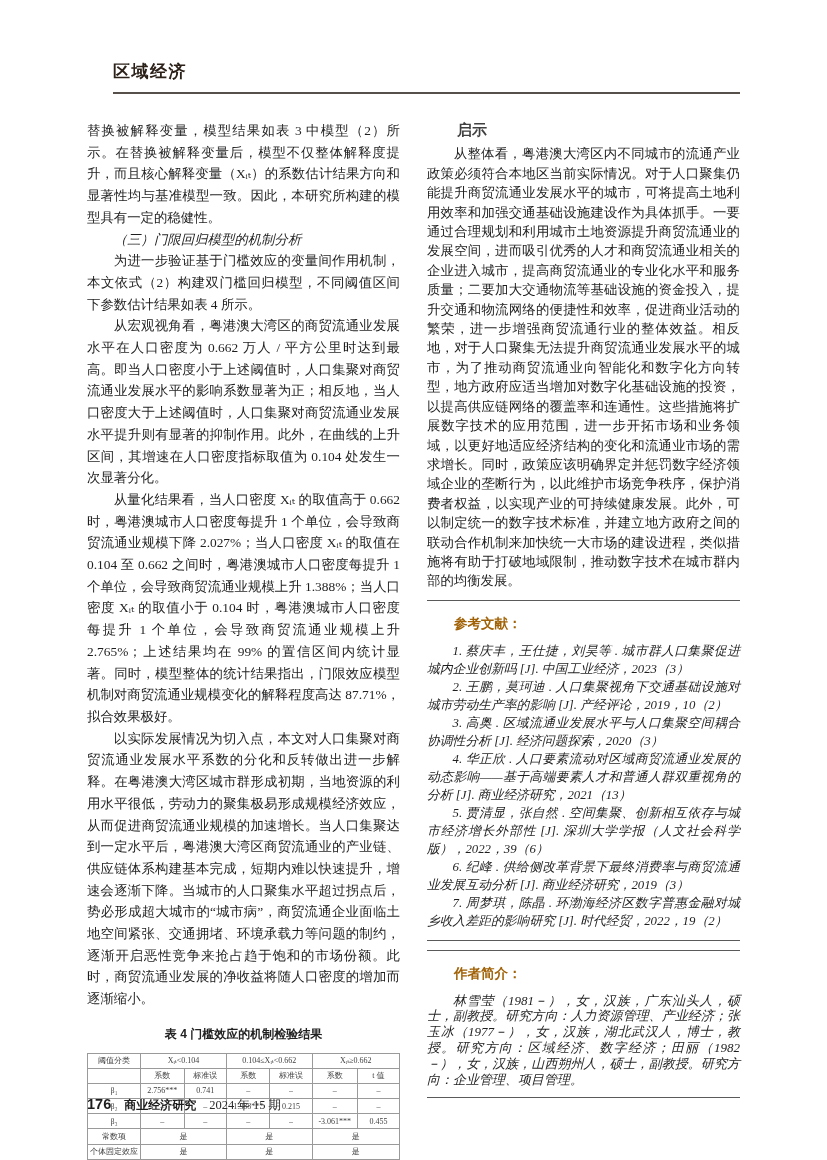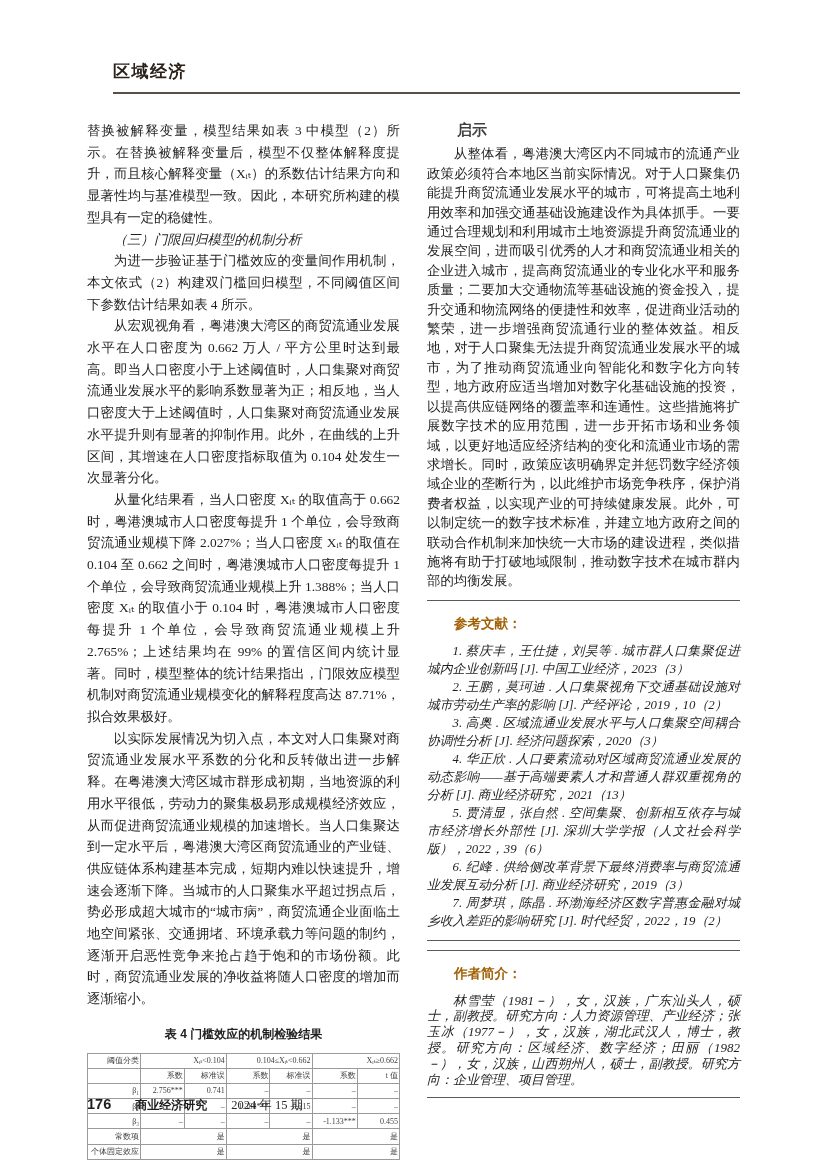--- a/index.html
+++ b/index.html
@@ -17,35 +17,35 @@
   .col.right { font-size:13.4px; line-height:19.4px; }
   p { margin:0; }
   .indent { text-indent:2em; }
   .kai { font-style:italic; }
 
   
   .table-title { font-family:"Liberation Sans","DejaVu Sans",sans-serif; font-weight:bold;
           font-size:12px; text-align:center; margin:14px 0 7px; color:#222; text-indent:0; }
   table.t4 { width:100%; border-collapse:collapse; font-size:8px; line-height:1.15;
           color:#3e3e3e; table-layout:fixed; }
-  .t4 th, .t4 td { border:0.8px solid #9a9a9a; font-weight:normal; text-align:right;
+  .t4 th, .t4 td { border:0.8px solid #9a9a9a; font-weight:normal; text-align:center;
           padding:2.5px 1px; overflow:hidden; white-space:nowrap; }
 
   
   .h-qs { font-family:"Liberation Sans","DejaVu Sans",sans-serif; font-weight:bold;
           font-size:15px; margin:0 0 5px 2em; color:#404040; text-align:left; }
   .rule { height:0; border:none; border-top:1.5px solid #5a5a5a; margin:9px 0 0; }
   .h-small { font-family:"Liberation Sans","DejaVu Sans",sans-serif; font-weight:bold;
           font-size:13.5px; margin:13px 0 9px 2em; color:#a16207; text-align:left; }
   .refs p { font-size:12.8px; line-height:18px; text-indent:2em; margin:0; }
   .double-rule { height:9px; border-top:1.5px solid #5a5a5a; border-bottom:1.5px solid #5a5a5a; margin-top:10px; }
   .bio { font-size:13px; line-height:15.8px; text-indent:2em; }
   .bottom-rule { border:none; border-top:1.5px solid #5a5a5a; margin:10px 0 0; }
 
-  .footer { position:absolute; left:87px; top:1096px; display:flex; align-items:baseline; gap:24px;
+  .footer { position:absolute; left:87px; top:1096px; display:flex; align-items:baseline; gap:13px;
           font-family:"Liberation Sans","DejaVu Sans",sans-serif; color:#1d1d1d; }
   .footer .pagenum { font-weight:bold; font-size:14.5px; }
   .footer .journal { font-weight:bold; font-size:12px; }
   .footer .issue { font-family:"Liberation Serif","DejaVu Serif",serif; font-size:12.5px; color:#2a2a2a; }
 </style>
 </head>
 <body>
 
 <div class="page">
   <div class="content">
@@ -107,21 +107,21 @@
               <td>0.215</td>
               <td>–</td>
               <td>–</td>
             </tr>
             <tr>
               <td>β₃</td>
               <td>–</td>
               <td>–</td>
               <td>–</td>
               <td>–</td>
-              <td>-1.133***</td>
+              <td>-3.061***</td>
               <td>0.455</td>
             </tr>
             <tr>
               <td>常数项</td>
               <td colspan="2">是</td>
               <td colspan="2">是</td>
               <td colspan="2">是</td>
             </tr>
             <tr>
               <td>个体固定效应</td>

